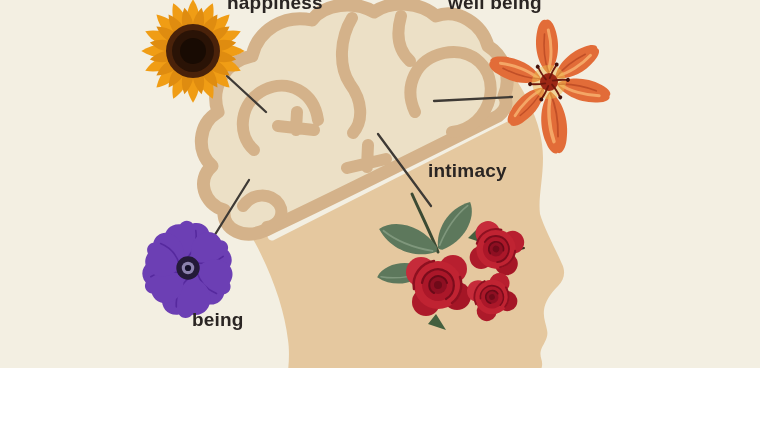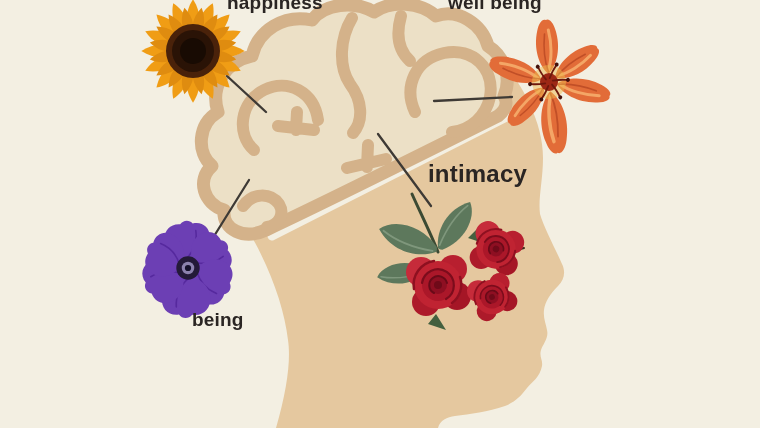--- a/index.html
+++ b/index.html
@@ -1,34 +1,34 @@
 <!DOCTYPE html>
 <html><head>
 <meta charset="utf-8">
 <style>
   html,body{margin:0;padding:0;}
   .stage{
     position:relative;
-    width:760px;height:428px;
+    width:760px;height:368px;
     overflow:hidden;
     background:#f3efe2;
     font-family:"Liberation Sans", sans-serif;
   }
   .stage svg{position:absolute;left:0;top:0;}
   .label{
     position:absolute;
     font-weight:bold;
     color:#2a2523;
     letter-spacing:.2px;
     white-space:nowrap;
     line-height:1.1;
   }
   .label-happiness{left:227px;top:-7px;font-size:19px;}
   .label-wellbeing{left:448px;top:-7px;font-size:19px;}
-  .label-intimacy{left:428px;top:161px;font-size:24px;}
+  .label-intimacy{left:428px;top:161px;font-size:19px;}
   .label-calm{left:192px;top:310px;font-size:19px;}
 </style>
 </head>
 <body>
 
 <div class="stage">
   <svg width="760" height="428" viewBox="0 0 760 428">
     <defs>
       <path id="sf-petal" d="M 0 -16 C 8 -24, 10 -40, 0 -55 C -10 -40, -8 -24, 0 -16 Z"></path>
       <g id="lily-petal">

